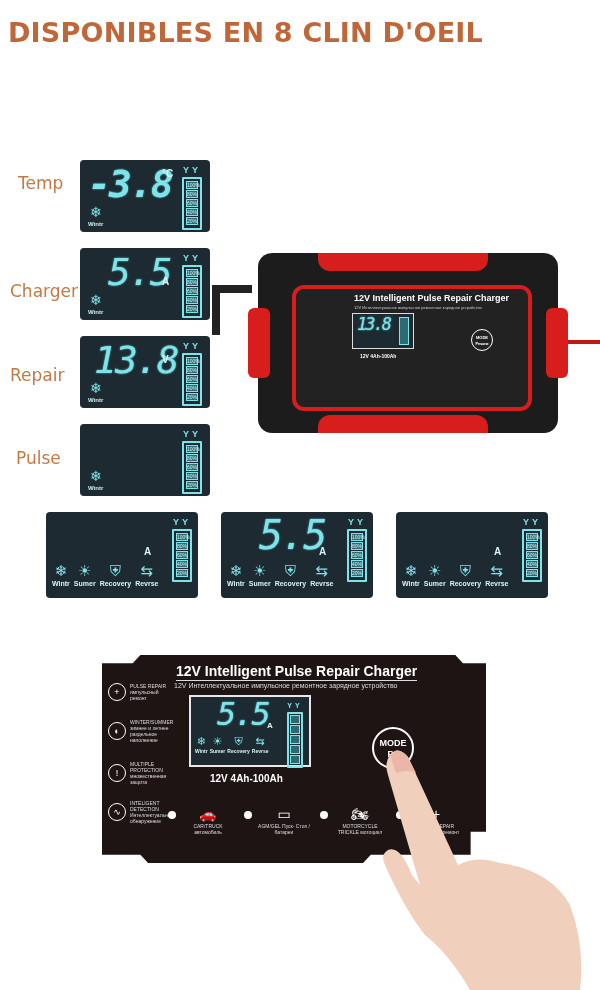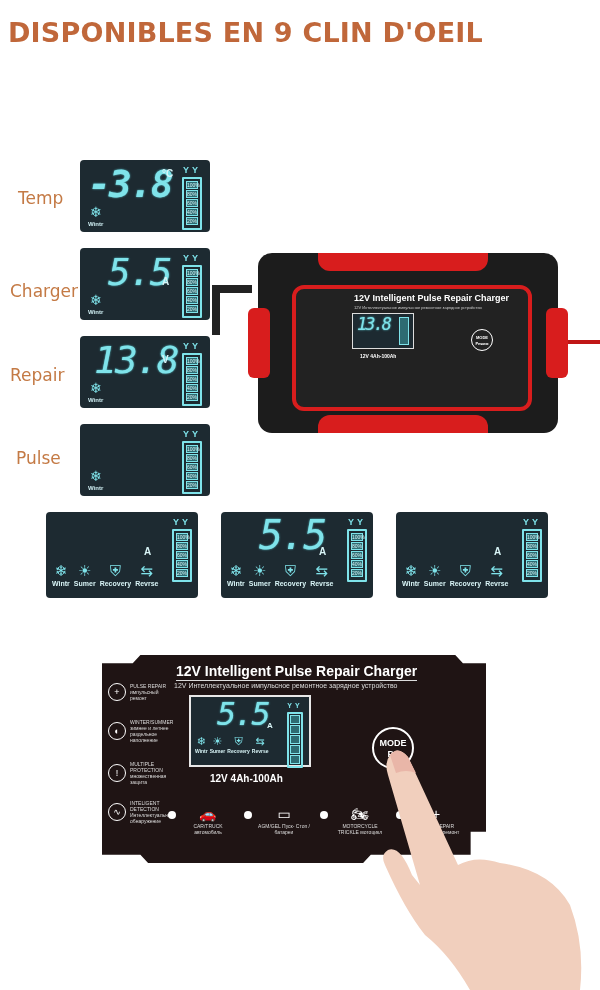--- a/index.html
+++ b/index.html
@@ -51,24 +51,24 @@
   .p-type .col { display:flex; flex-direction:column; align-items:center; }
   .p-type .gl { color:#fff; font-size:14px; line-height:18px; }
   .p-type .tl { color:#ddd; font-size:5px; line-height:6px; text-align:center; width:52px; }
   
   .hand { position:absolute; left:380px; top:745px; width:220px; height:245px; }
 </style>
 </head>
 <body>
 
 <div class="headline">
-  <div>DISPONIBLES EN 9 CLIN D'OEIL</div>
-</div>
-
-<div class="side-label" style="left:18px;top:188px;">Temp</div>
+  <div>DISPONIBLES EN 8 CLIN D'OEIL</div>
+</div>
+
+<div class="side-label" style="left:18px;top:173px;">Temp</div>
 <div class="lcd" style="left:80px;top:160px;width:130px;height:72px;">
   <div class="seg" style="left:8px;top:2px;font-size:38px;font-weight:bold;">-3.8</div>
   <div class="unit" style="left:82px;top:8px;">°C</div>
   <div class="snow" style="left:10px;top:44px;">❄</div>
   <div class="tiny" style="left:8px;top:61px;">Wintr</div>
   <div class="batt" style="left:102px;top:6px;width:20px;">
     <div class="yy">YY</div>
     <div class="body">
       <div class="cell">100%</div>
       <div class="cell">80%</div>

